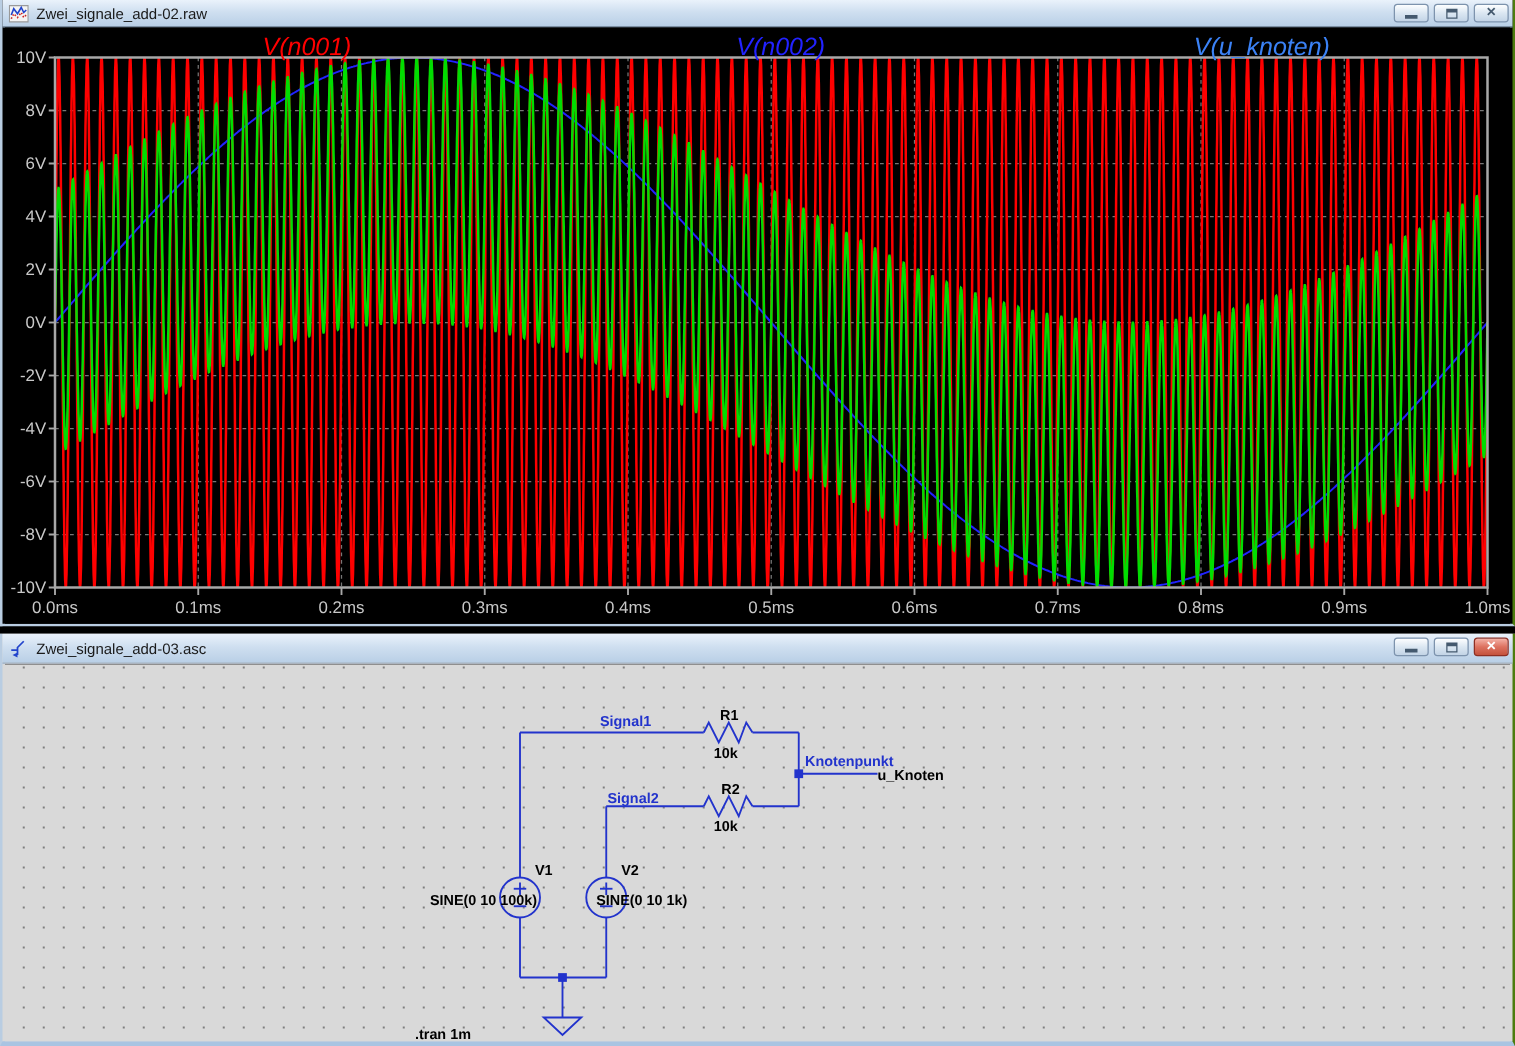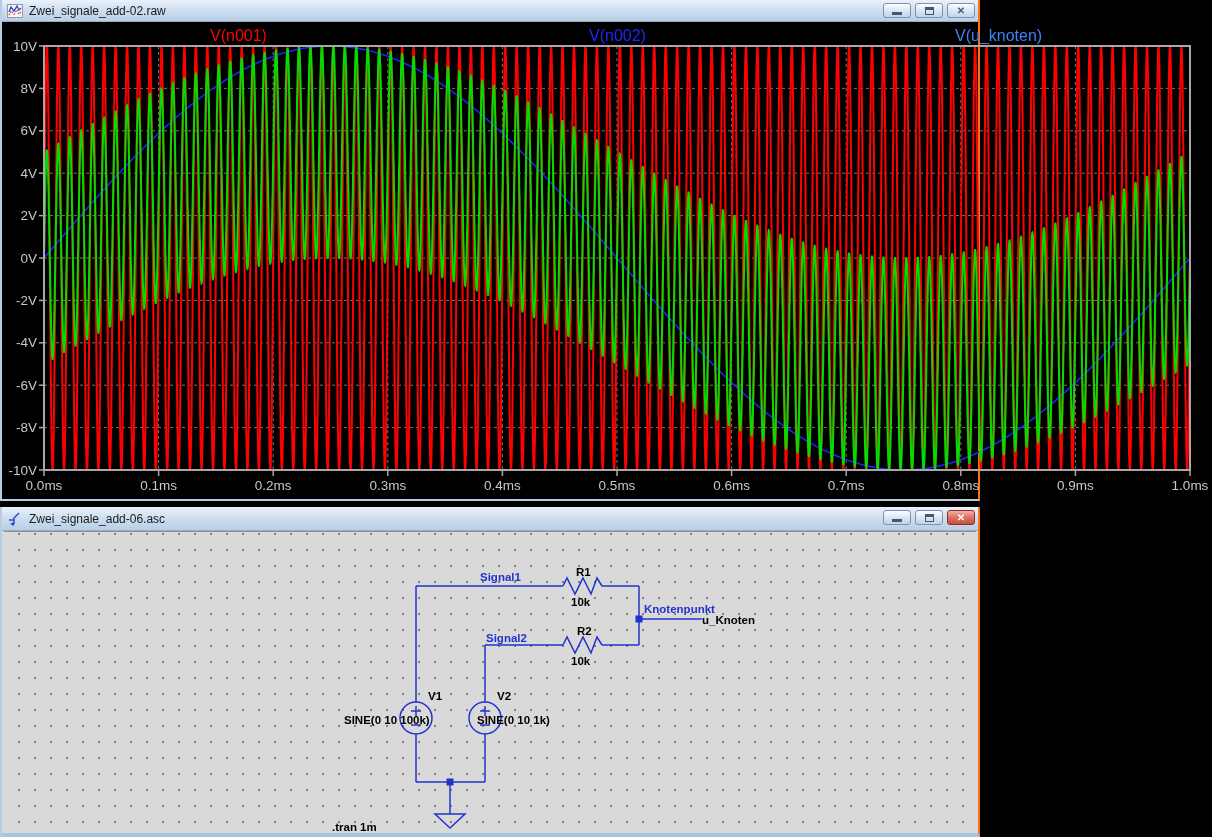--- a/index.html
+++ b/index.html
@@ -1,41 +1,41 @@
 <!DOCTYPE html>
 <html><head>
 <meta charset="utf-8">
 <style>
   * { margin:0; padding:0; box-sizing:border-box; }
   html,body { width:1212px; height:837px; background:#000; overflow:hidden;
               font-family:"Liberation Sans", sans-serif; }
 
-  .window { position:absolute; left:0; width:980px;
-            border-left:2px solid #b9cde2; border-right:2px solid #f97316; }
+  .window { position:absolute; left:0; width:1212px;
+            border-left:2px solid #b9cde2; border-right:2px solid #4d7c0f; }
   .titlebar { position:relative; height:22px;
               background:linear-gradient(#eaf2fb,#cfdff0 45%,#b9cfe6);
               border-bottom:1px solid #96adc6;
               display:flex; align-items:center; padding-left:5px; }
   .titlebar .ticon { width:16px; height:16px; margin-right:6px; flex:0 0 auto; }
   .titlebar .ttext { font-size:12px; color:#1a1a1a; white-space:nowrap; }
   .btns { position:absolute; right:3px; top:3px; display:flex; gap:4px; }
   .winbtn { width:28px; height:15px; border:1px solid #7d93ad; border-radius:3px;
             background:linear-gradient(#fdfeff,#dbe7f2 50%,#c3d4e6);
             display:flex; align-items:center; justify-content:center; cursor:default; }
   .winbtn .bar { width:10px; height:3px; background:#44596e; margin-top:6px; }
   .winbtn .sq  { width:9px; height:8px; border:1px solid #44596e; border-top:3px solid #44596e; }
   .winbtn.red { background:linear-gradient(#f4b1a6,#dd7260 50%,#c4523d);
                 border-color:#8e2f23; }
   .winbtn .x  { font-size:10px; font-weight:bold; color:#44596e; line-height:1; }
   .winbtn.red .x { color:#fff; }
 
   
   #win-raw { top:0; height:501px; background:#000; border-bottom:2px solid #b9cde2; }
   #plot-area { position:absolute; left:2px; right:2px; top:22px; bottom:0; background:#000; }
-  .legend-item { position:absolute; top:5px; font-size:16px; white-space:nowrap; }
+  .legend-item { position:absolute; top:5px; font-size:20px; white-space:nowrap;font-style:italic; }
 
   
   #win-asc { top:507px; height:330px; background:#d9d9d9; border-bottom:4px solid #a9c4e2; }
   #win-asc .titlebar { height:24px; }
   #schem-canvas { position:absolute; left:2px; right:2px; top:24px; bottom:0;
                   background-color:#d9d9d9;
                   background-image:radial-gradient(circle,#7f7f7f 0.9px, transparent 1.1px);
                   background-size:16px 16px; background-position:7px 10px;
                   border-top:1px solid #8f8f8f;text-align:right; }
   svg { display:block; }
@@ -151,21 +151,21 @@
   </div>
 </div>
 
 <div class="window" id="win-asc">
   <div class="titlebar">
     <svg class="ticon" viewBox="0 0 16 16">
       <polyline points="12,2 7,7 7,13" fill="none" stroke="#2244cc" stroke-width="1.4"></polyline>
       <polyline points="2,9 7,9" fill="none" stroke="#2244cc" stroke-width="1.4"></polyline>
       <polygon points="3,13 7,11 7,15" fill="#2244cc"></polygon>
     </svg>
-    <span class="ttext">Zwei_signale_add-06.asc</span>
+    <span class="ttext">Zwei_signale_add-03.asc</span>
     <div class="btns">
       <div class="winbtn">
           <span class="bar"></span>
         </div>
       <div class="winbtn">
           <span class="sq"></span>
         </div>
       <div class="winbtn red">
           <span class="x">✕</span>
         </div>

